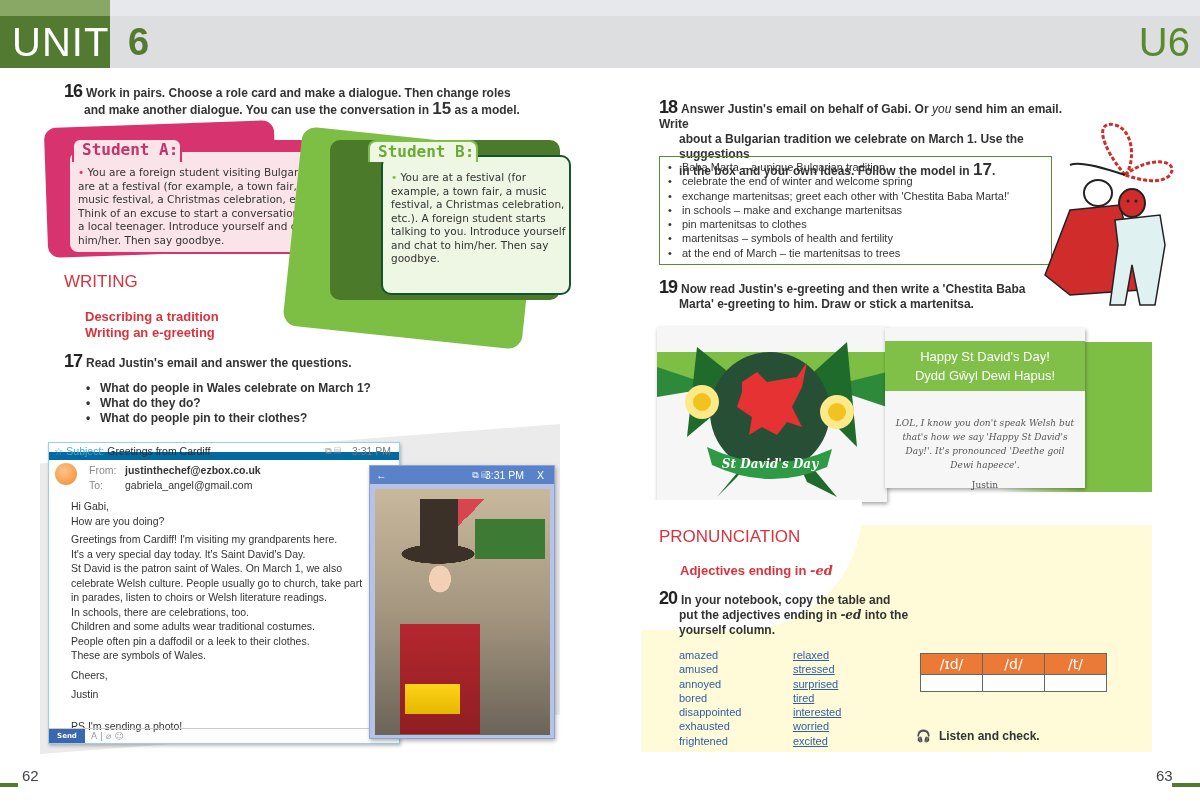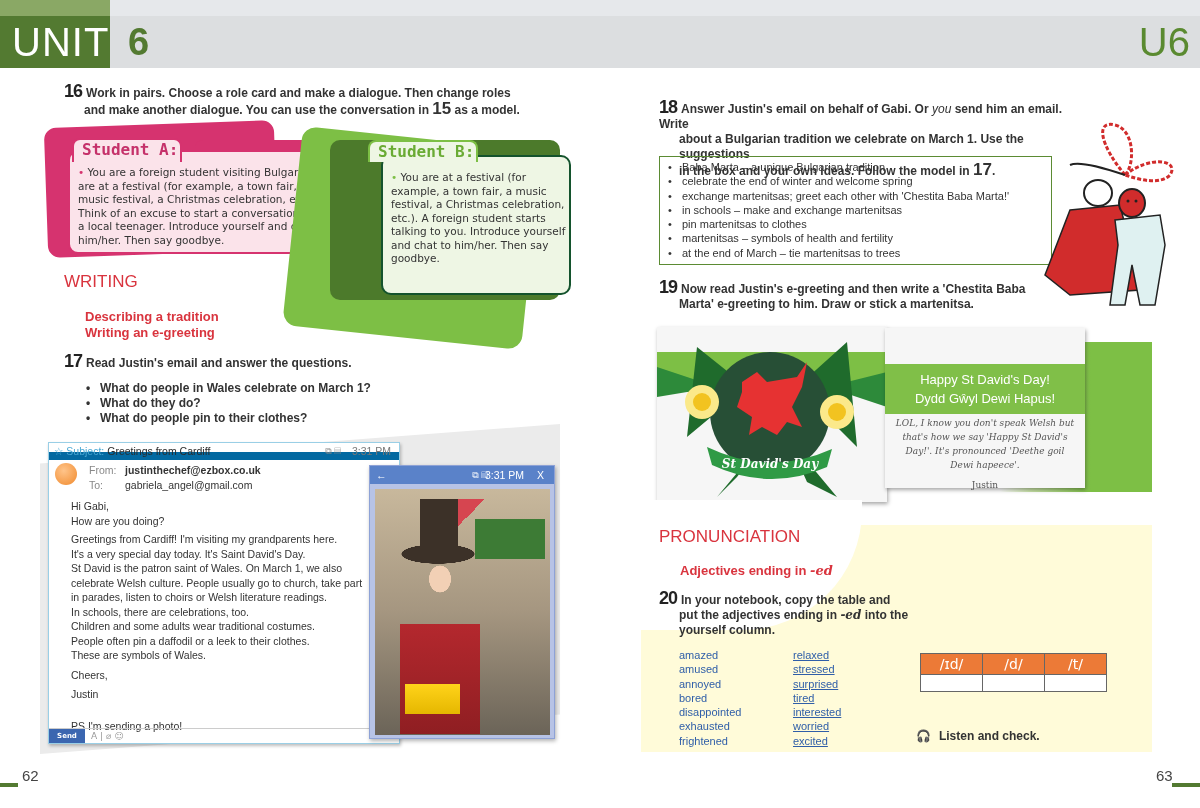--- a/index.html
+++ b/index.html
@@ -63,21 +63,21 @@
       linear-gradient(#c8b89c, #a59680 50%, #6b6458);
   }
 
   
   .box18 { left:659px; top:156px; width:393px; height:109px; border:1.5px solid #5b8b33; }
   .box-text { font-family:"Liberation Sans", sans-serif; font-size:11px; line-height:14.3px; color:#333; }
 
   .card-green-back { left:1000px; top:342px; width:152px; height:150px; background:linear-gradient(90deg,#fff 0%, #c9e3a8 20%, #7dbf45 60%); }
   .card-left { left:657px; top:327px; width:230px; height:175px; background:#f6f6f6; box-shadow:1px 2px 4px rgba(0,0,0,.35); overflow:hidden; }
   .card-right { left:885px; top:328px; width:200px; height:160px; background:#f6f6f6; box-shadow:1px 2px 4px rgba(0,0,0,.35); }
-  .card-greenband { left:0; top:36px; width:200px; height:50px; background:#80bf48; color:#fff; text-align:center;
+  .card-greenband { left:0; top:13px; width:200px; height:50px; background:#80bf48; color:#fff; text-align:center;
     font-family:"Liberation Sans", sans-serif; font-size:13px; line-height:19px; padding-top:6px; }
   .card-note { left:8px; top:88px; width:184px; text-align:center; font-family:"DejaVu Serif", serif; font-style:italic; font-size:9px; line-height:14px; color:#555; }
 
   .yellow-bg { left:641px; top:525px; width:511px; height:227px; background:#fffbd9; }
   .white-blob { left:612px; top:500px; width:250px; height:130px; background:#fff; border-radius:0 0 120px 0; }
   .adj { font-family:"Liberation Sans", sans-serif; font-size:11px; line-height:14.3px; color:#2f5ea8; }
   .ped { border-collapse:collapse; }
   .ped th { background:#ec7a37; color:#fff; font-weight:normal; font-family:"DejaVu Sans", sans-serif; font-size:14px; height:21px; width:62px; border:1px solid #666; }
   .ped td { background:#fff; height:17px; border:1px solid #666; }
 

